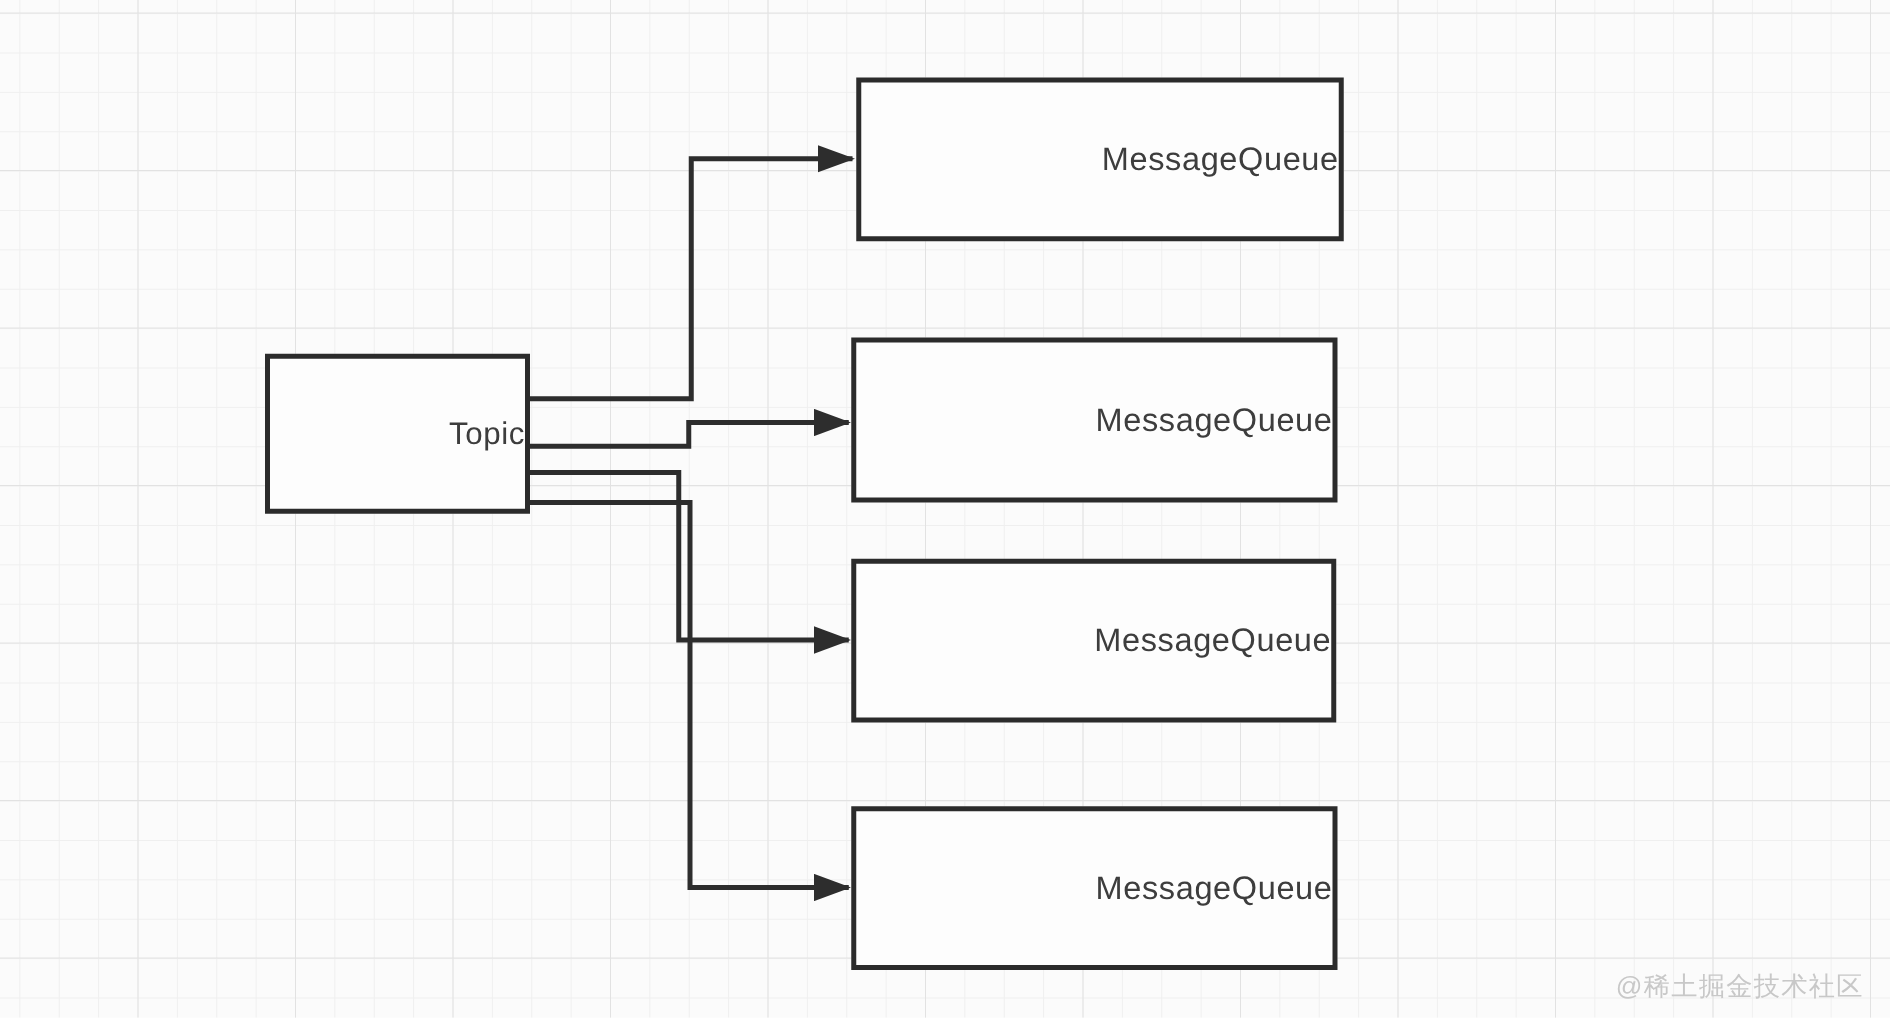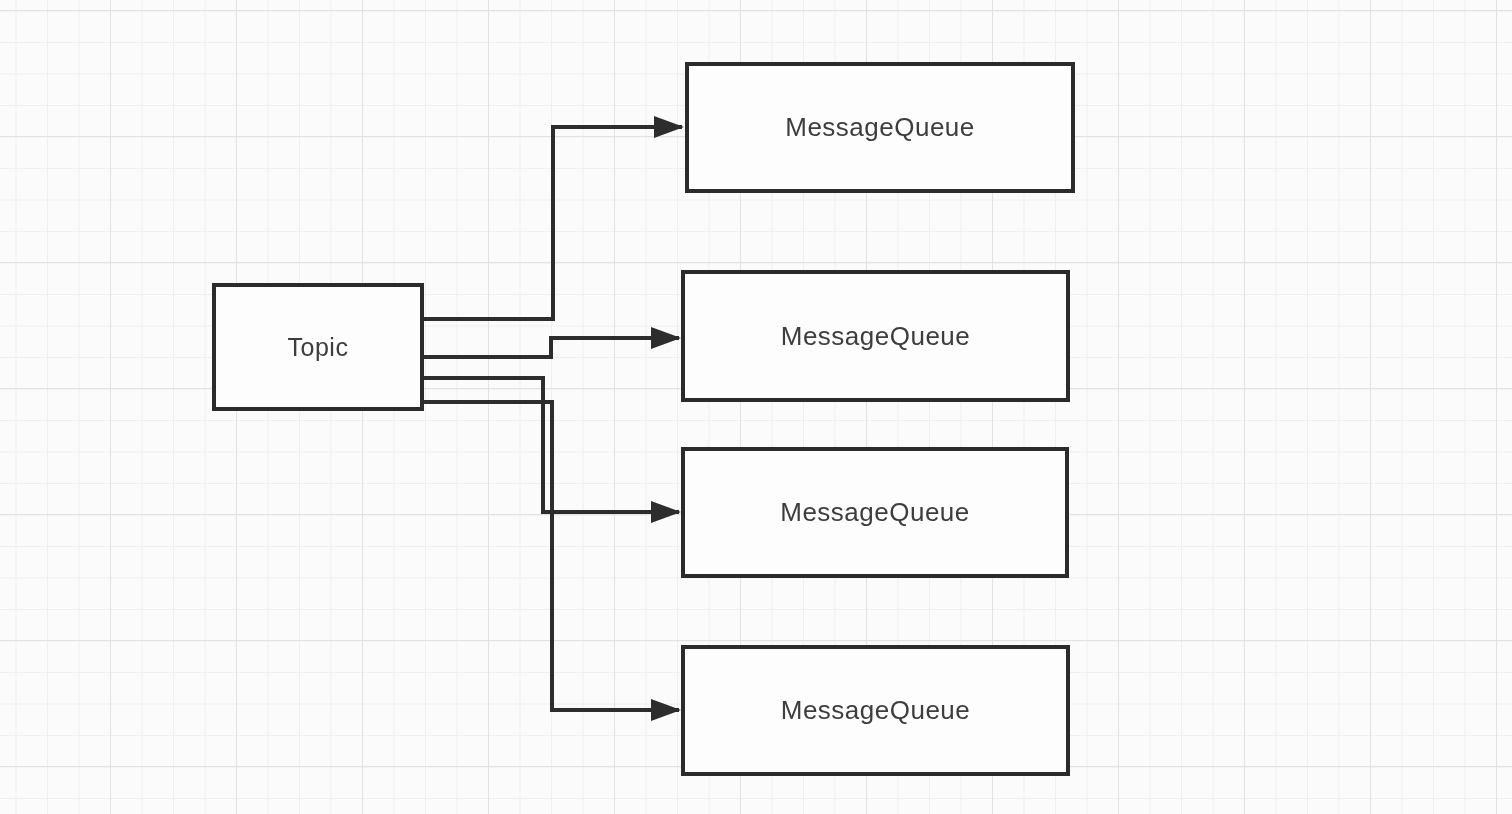--- a/index.html
+++ b/index.html
@@ -34,21 +34,21 @@
     stroke-width: 4;
     stroke-linejoin: miter;
   }
   .node {
     position: absolute;
     box-sizing: border-box;
     background: #fdfdfd;
     border: 4px solid #2b2b2b;
     display: flex;
     align-items: center;
-    justify-content: center;
+    justify-content: flex-end;
     color: #3d3d3d;
     font-size: 26px;
     letter-spacing: 0.5px;
     user-select: none;
   }
   .node-topic  { left: 212px; top: 283px; width: 212px; height: 128px; font-size: 25px; }
   .node-queue1 { left: 685px; top:  62px; width: 390px; height: 131px; }
   .node-queue2 { left: 681px; top: 270px; width: 389px; height: 132px; }
   .node-queue3 { left: 681px; top: 447px; width: 388px; height: 131px; }
   .node-queue4 { left: 681px; top: 645px; width: 389px; height: 131px; }
@@ -91,14 +91,15 @@
   </div>
 
   <div class="node node-queue3">
     <span>MessageQueue</span>
   </div>
 
   <div class="node node-queue4">
     <span>MessageQueue</span>
   </div>
 
+  <div class="watermark">@稀土掘金技术社区</div>
 
 </div>
 
 </body></html>

